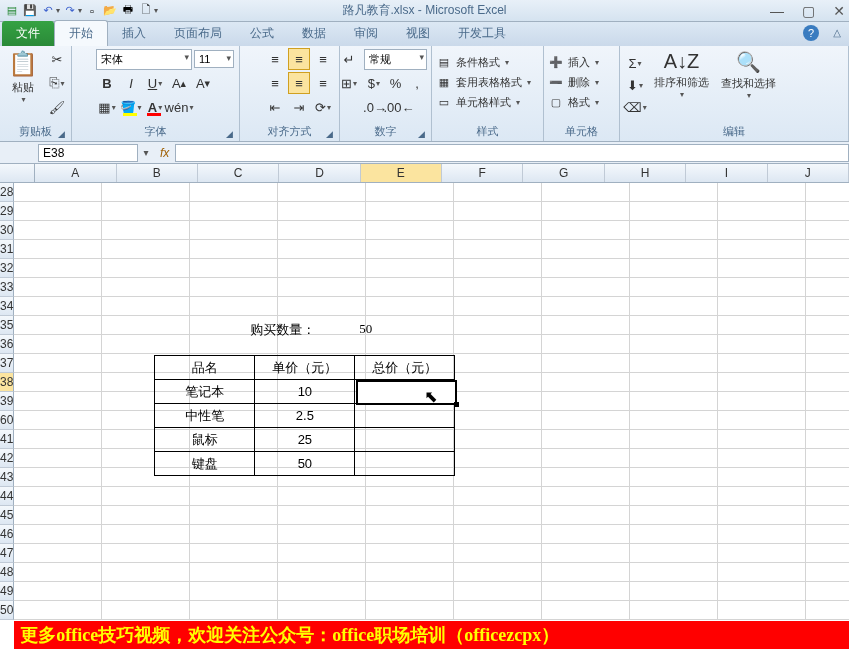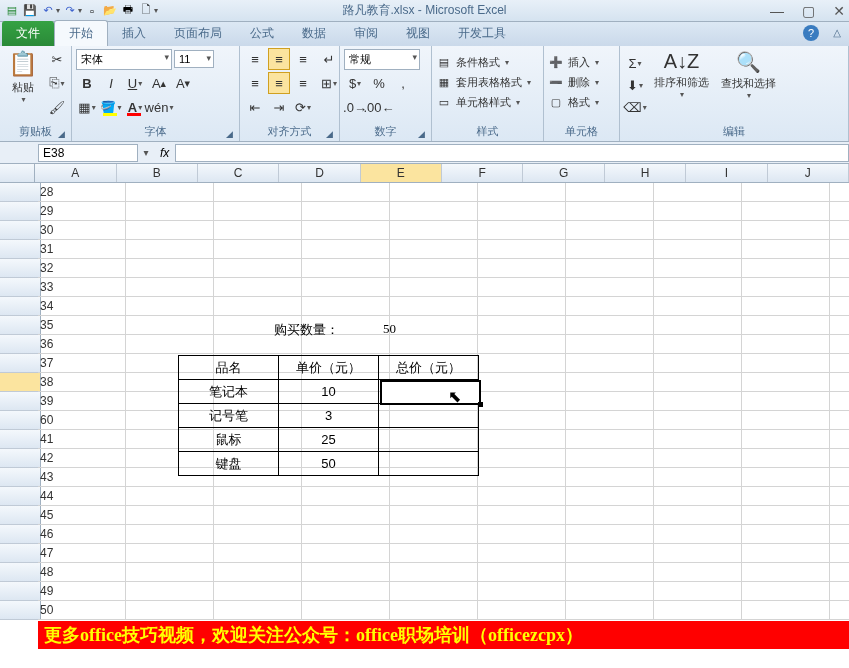--- a/index.html
+++ b/index.html
@@ -24,44 +24,44 @@
 
 .ribbon { height: 96px; background: linear-gradient(to bottom, #f0f5fb, #dce8f4); border-bottom: 1px solid #a0b0c0; display: flex; }
 .group { border-right: 1px solid #b0c0d0; display: flex; flex-direction: column; padding: 2px 4px 0; }
 .group-body { flex: 1; display: flex; align-items: flex-start; gap: 4px; }
 .group-label { text-align: center; font-size: 11px; color: #4a6a8a; padding: 2px 0; position: relative; }
 .group-label .launcher { position: absolute; right: 2px; bottom: 2px; font-size: 9px; color: #4a6a8a; }
 .big-btn { display: flex; flex-direction: column; align-items: center; justify-content: center; padding: 2px 4px; font-size: 11px; color: #333; }
 .big-btn .icon { font-size: 24px; margin-bottom: 2px; }
 .vcol { display: flex; flex-direction: column; gap: 2px; justify-content: center; }
 .vcol.tight { gap: 0; }
-.ribbon-row { display: flex; gap: 2px; align-items: center; height: 22px; }
+.ribbon-row { display: flex; gap: 2px; align-items: center; height: 22px; margin-left: 20px; }
 .rbtn { width: 22px; height: 22px; display: flex; align-items: center; justify-content: center; font-size: 13px; color: #333; border: 1px solid transparent; }
 .rbtn.active { background: #fbe49f; border: 1px solid #d0a020; }
 .combo { border: 1px solid #a0b0c0; background: white; font-size: 11px; padding: 2px 14px 2px 4px; position: relative; display: inline-block; }
 .combo::after { content: "▾"; position: absolute; right: 2px; top: 2px; font-size: 9px; color: #555; }
 .style-item { display: flex; align-items: center; gap: 4px; height: 20px; font-size: 11px; color: #333; }
 .style-item .sicon { width: 16px; height: 16px; display: inline-flex; align-items: center; justify-content: center; }
 
 
 .formula-bar { height: 22px; border-bottom: 1px solid #a0b0c0; display: flex; align-items: center; background: #e8eff7; }
 .name-box { width: 100px; margin-left: 38px; border: 1px solid #a0b0c0; background: white; padding: 1px 4px; font-size: 12px; }
 .name-dd { width: 16px; text-align: center; color: #555; font-size: 10px; }
-.fx { font-style: italic; font-size: 12px; padding: 0 6px; color: #000000; }
+.fx { font-style: italic; font-size: 12px; padding: 0 6px; color: #a16207; }
 .formula-input { flex: 1; background: white; border: 1px solid #a0b0c0; height: 18px; padding: 0 4px; }
 
 
 .sheet-wrap {  position: relative; }
 .col-headers { display: flex; height: 19px; background: linear-gradient(to bottom, #f4f8fc, #dde7f2); border-bottom: 1px solid #a0b0c0; }
 .corner { width: 38px; border-right: 1px solid #a0b0c0; }
 .ch { width: 88px; text-align: center; font-size: 12px; color: #333; border-right: 1px solid #c0cad6; line-height: 19px; }
 .ch.active { background: #fbe49f; }
 .row-area { display: flex; }
 .row-headers { width: 38px; }
-.rh { height: 19px; background: linear-gradient(to bottom, #f4f8fc, #dde7f2); border-bottom: 1px solid #c0cad6; border-right: 1px solid #a0b0c0; text-align: center; font-size: 12px; line-height: 19px; color: #333; padding-left: 40px; }
+.rh { height: 19px; background: linear-gradient(to bottom, #f4f8fc, #dde7f2); border-bottom: 1px solid #c0cad6; border-right: 1px solid #a0b0c0; text-align: center; font-size: 12px; line-height: 19px; color: #333; }
 .rh.active { background: #fbe49f; }
 .cells { position: relative; flex: 1; }
 .cell-row { display: flex; height: 19px; }
 .cell { width: 88px; height: 19px; border-right: 1px solid #d4d4d4; border-bottom: 1px solid #d4d4d4; font-size: 12px; padding: 0 4px; display: flex; align-items: center; font-family: SimSun, serif; }
 
 
 .data-table { position: absolute; border-collapse: collapse; font-family: SimSun, serif; }
 .data-table td { border: 1px solid black; text-align: center; font-size: 13px; height: 24px; }
 
 .qty-label { position: absolute; font-family: SimSun, serif; font-size: 13px; text-align: right; }
@@ -616,22 +616,22 @@
           <td style="width:100px;font-family:Liberation Serif, serif;">品名</td>
           <td style="width:100px;">单价（元）</td>
           <td style="width:100px;">总价（元）</td>
         </tr>
         <tr>
               <td>笔记本</td>
               <td>10</td>
               <td></td>
             </tr>
         <tr>
-              <td>记号笔</td>
-              <td>3</td>
+              <td>中性笔</td>
+              <td>2.5</td>
               <td></td>
             </tr>
         <tr>
               <td>鼠标</td>
               <td>25</td>
               <td></td>
             </tr>
         <tr>
               <td>键盘</td>
               <td>50</td>

